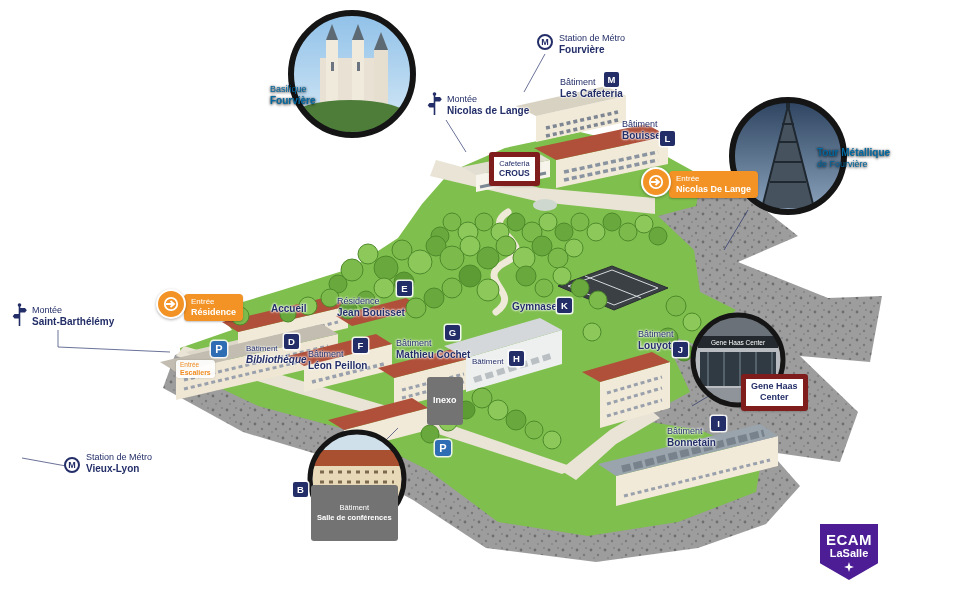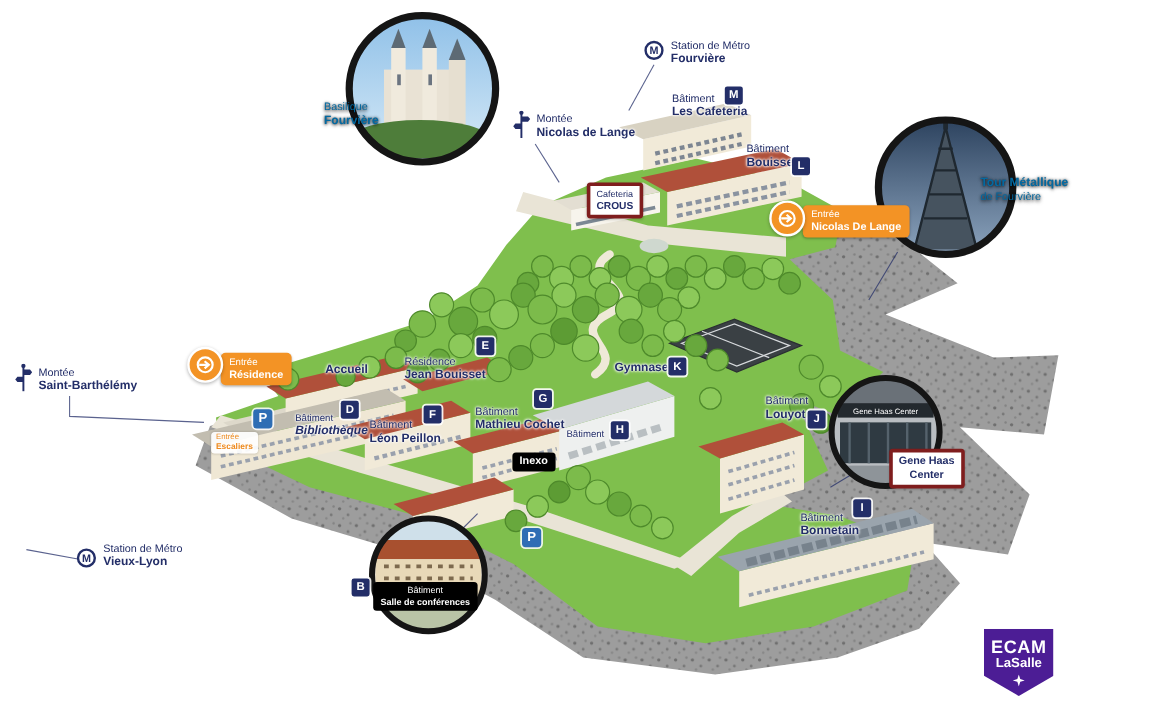--- a/index.html
+++ b/index.html
@@ -23,23 +23,23 @@
   .ent-circle { position:absolute; width:30px; height:30px; border-radius:50%; background:#f39325;
                 border:2px solid #fff; box-shadow:0 1px 3px rgba(0,0,0,.3);
                 display:flex; align-items:center; justify-content:center; z-index:5; }
   .ent-pill { position:absolute; background:#f39325; border-radius:4px; color:#fff; padding:3px 7px;
               line-height:1.25; box-shadow:0 1px 2px rgba(0,0,0,.25); z-index:4; }
   .ent-pill .l1 { font-size:8px; }
   .ent-pill .l2 { font-size:9px; font-weight:700; white-space:nowrap; }
   .p-badge { position:absolute; width:16px; height:16px; background:#2e6db4; border-radius:3px;
              color:#fff; font-weight:700; font-size:11px; display:flex; align-items:center;
              justify-content:center; box-shadow:0 0 0 1.5px rgba(255,255,255,.85); z-index:5; }
-  .navy-pill { position:absolute; background:#000000; color:#fff; border-radius:3px; padding:2px 6px;
+  .navy-pill { position:absolute; background:#737373; color:#fff; border-radius:3px; padding:18px 6px;
                line-height:1.3; z-index:5; }
-  .white-box { position:absolute; background:#fff; border:3px solid #7f1d1d; border-radius:3px;
+  .white-box { position:absolute; background:#fff; border:5px solid #7f1d1d; border-radius:3px;
                padding:2px 5px; color:#232e68; text-align:center; line-height:1.25; z-index:5;
                box-shadow:0 1px 2px rgba(0,0,0,.15); }
   .esc-pill { position:absolute; background:rgba(255,255,255,.92); border-radius:3px; padding:1px 4px;
               color:#ee8a1e; line-height:1.2; z-index:5; box-shadow:0 0 2px rgba(0,0,0,.2); }
   .esc-pill .l1 { font-size:6.5px; }
   .esc-pill .l2 { font-size:7px; font-weight:700; }
   .shield { width:58px; height:56px; background:#4c1d95;
             clip-path:polygon(0 0, 100% 0, 100% 70%, 50% 100%, 0 70%);
             display:flex; flex-direction:column; align-items:center; padding-top:8px; color:#fff; }
   .shield .ecam { font-size:15px; font-weight:700; letter-spacing:.5px; line-height:1; }

